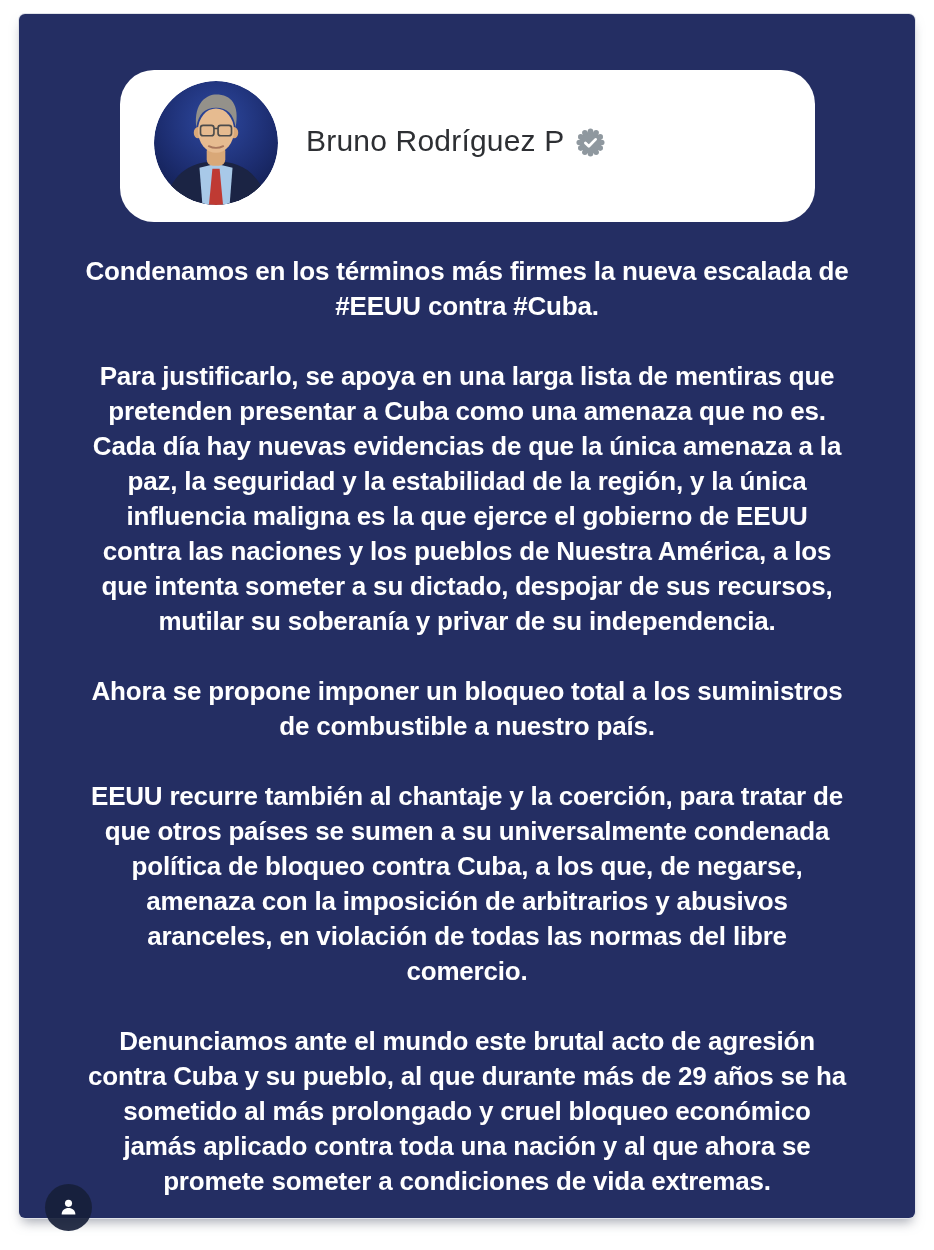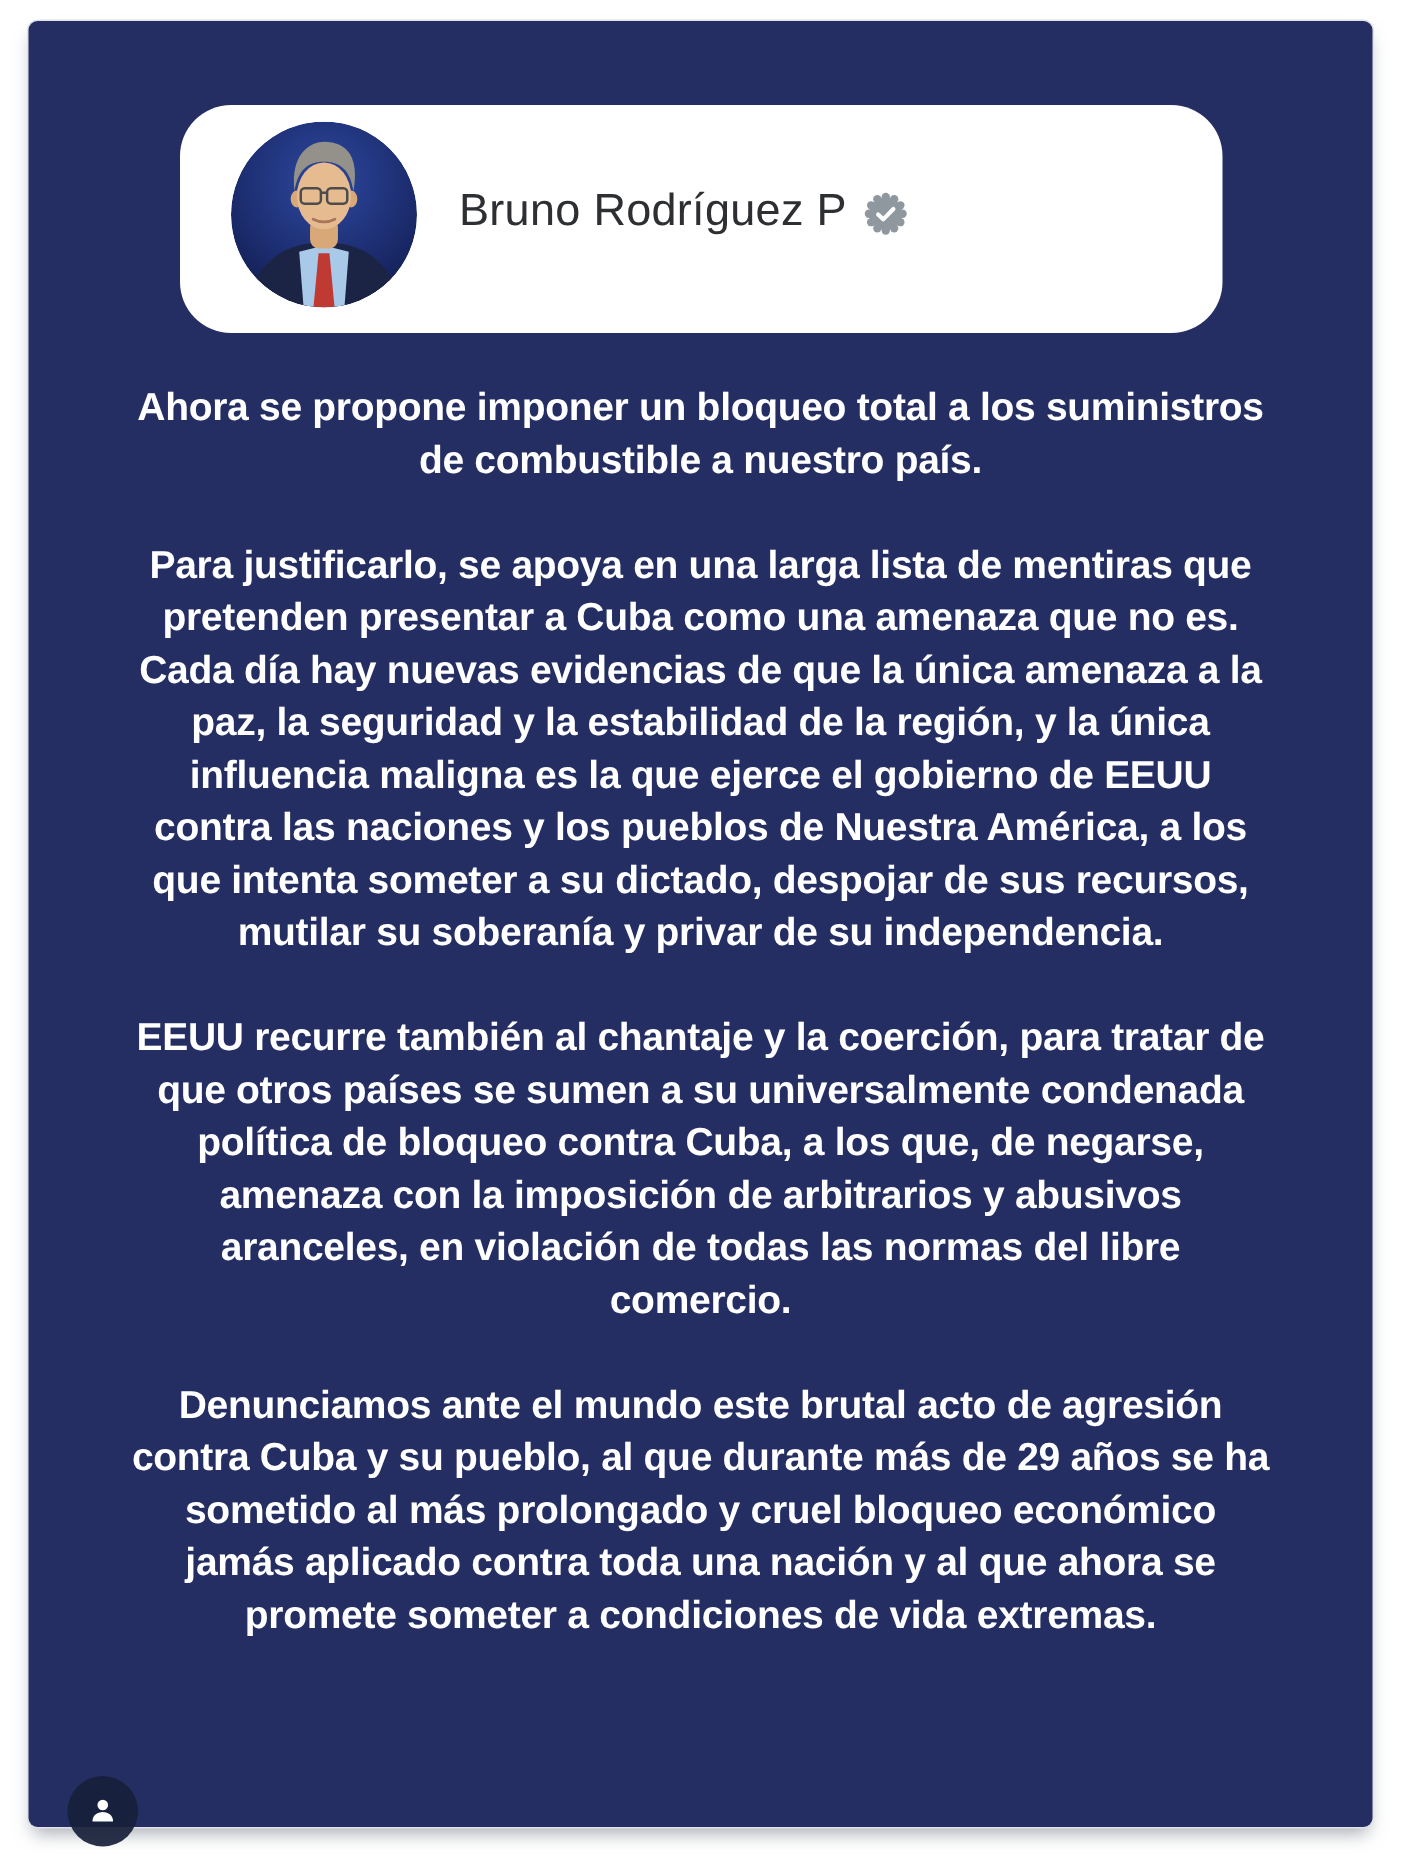--- a/index.html
+++ b/index.html
@@ -101,30 +101,32 @@
             <circle cx="16.65" cy="3.95" r="2.3"></circle>
               <circle cx="20.05" cy="7.35" r="2.3"></circle>
           </g>
           <path d="M7.8 12.4 L10.6 15.1 L16.2 9.4" fill="none" stroke="#ffffff" stroke-width="2.3" stroke-linecap="round" stroke-linejoin="round"></path>
         </svg>
       </div>
     </div>
   </div>
 
   <div class="post-text">
-    <p>Ahora se propone imponer un bloqueo total a los suministros
-de combustible a nuestro país.</p>
+    <p>Condenamos en los términos más firmes la nueva escalada de
+#EEUU contra #Cuba.</p>
     <p>Para justificarlo, se apoya en una larga lista de mentiras que
 pretenden presentar a Cuba como una amenaza que no es.
 Cada día hay nuevas evidencias de que la única amenaza a la
 paz, la seguridad y la estabilidad de la región, y la única
 influencia maligna es la que ejerce el gobierno de EEUU
 contra las naciones y los pueblos de Nuestra América, a los
 que intenta someter a su dictado, despojar de sus recursos,
 mutilar su soberanía y privar de su independencia.</p>
+    <p>Ahora se propone imponer un bloqueo total a los suministros
+de combustible a nuestro país.</p>
     <p>EEUU recurre también al chantaje y la coerción, para tratar de
 que otros países se sumen a su universalmente condenada
 política de bloqueo contra Cuba, a los que, de negarse,
 amenaza con la imposición de arbitrarios y abusivos
 aranceles, en violación de todas las normas del libre
 comercio.</p>
     <p>Denunciamos ante el mundo este brutal acto de agresión
 contra Cuba y su pueblo, al que durante más de 29 años se ha
 sometido al más prolongado y cruel bloqueo económico
 jamás aplicado contra toda una nación y al que ahora se

